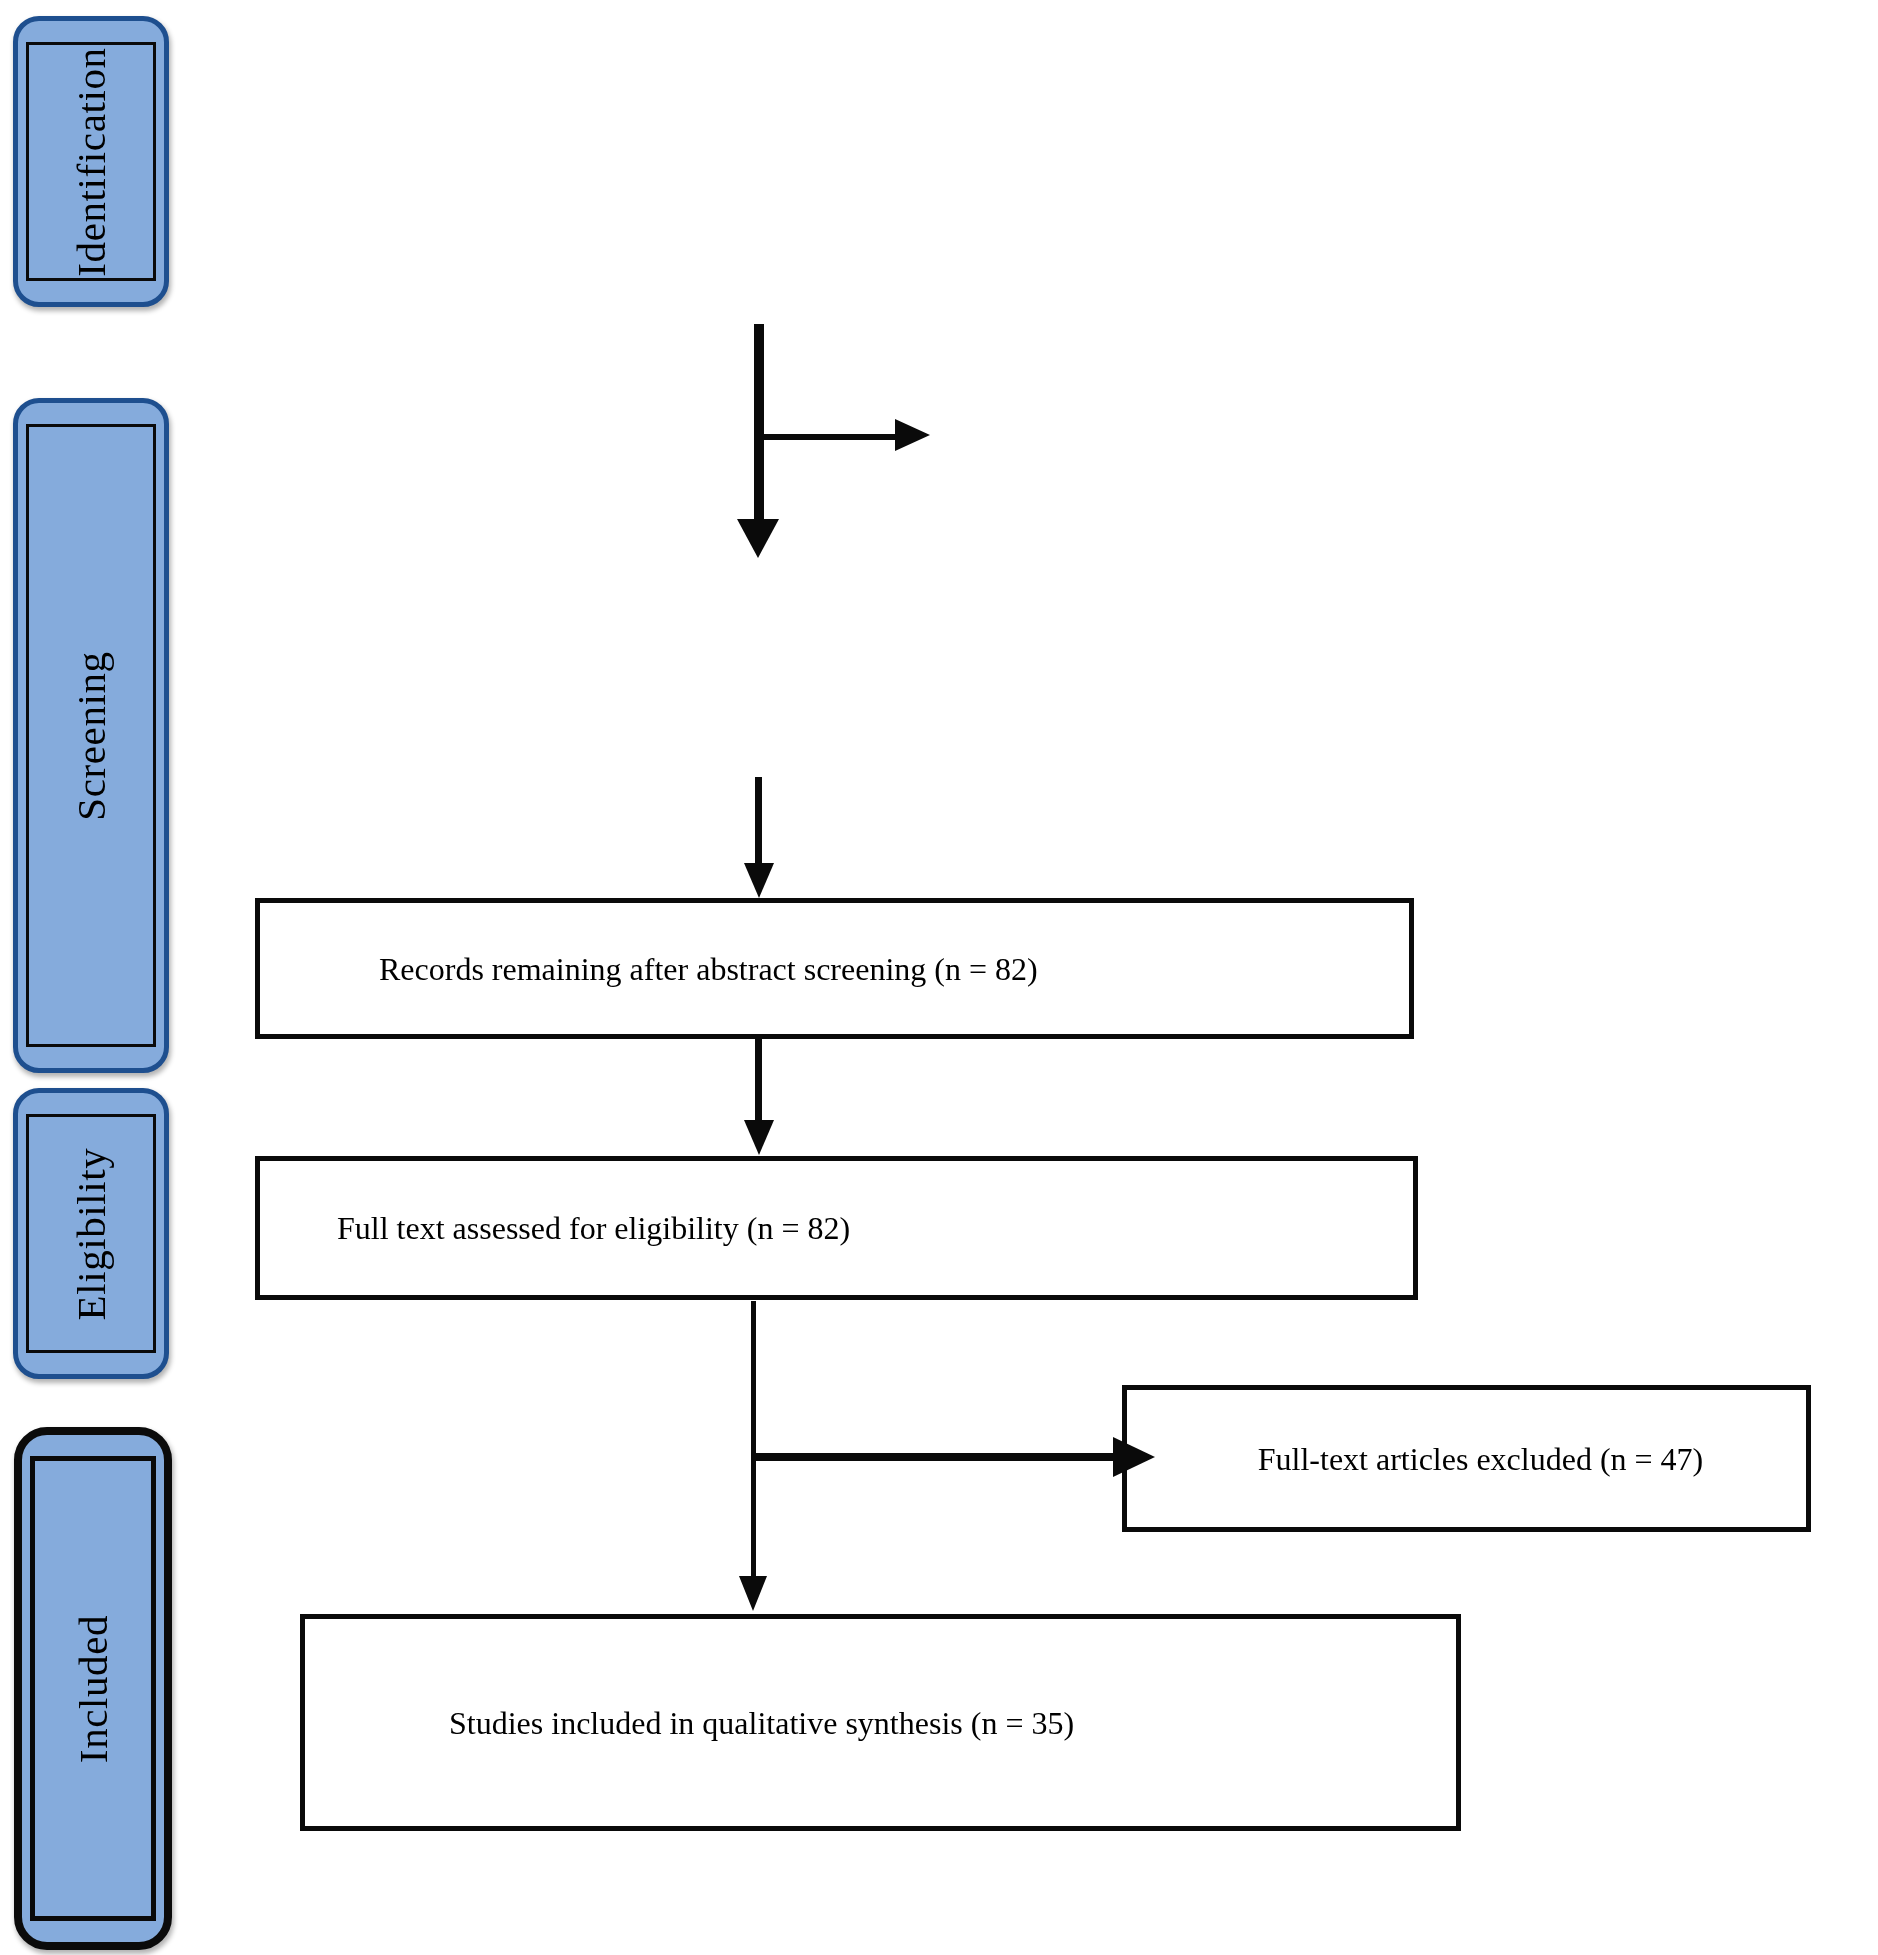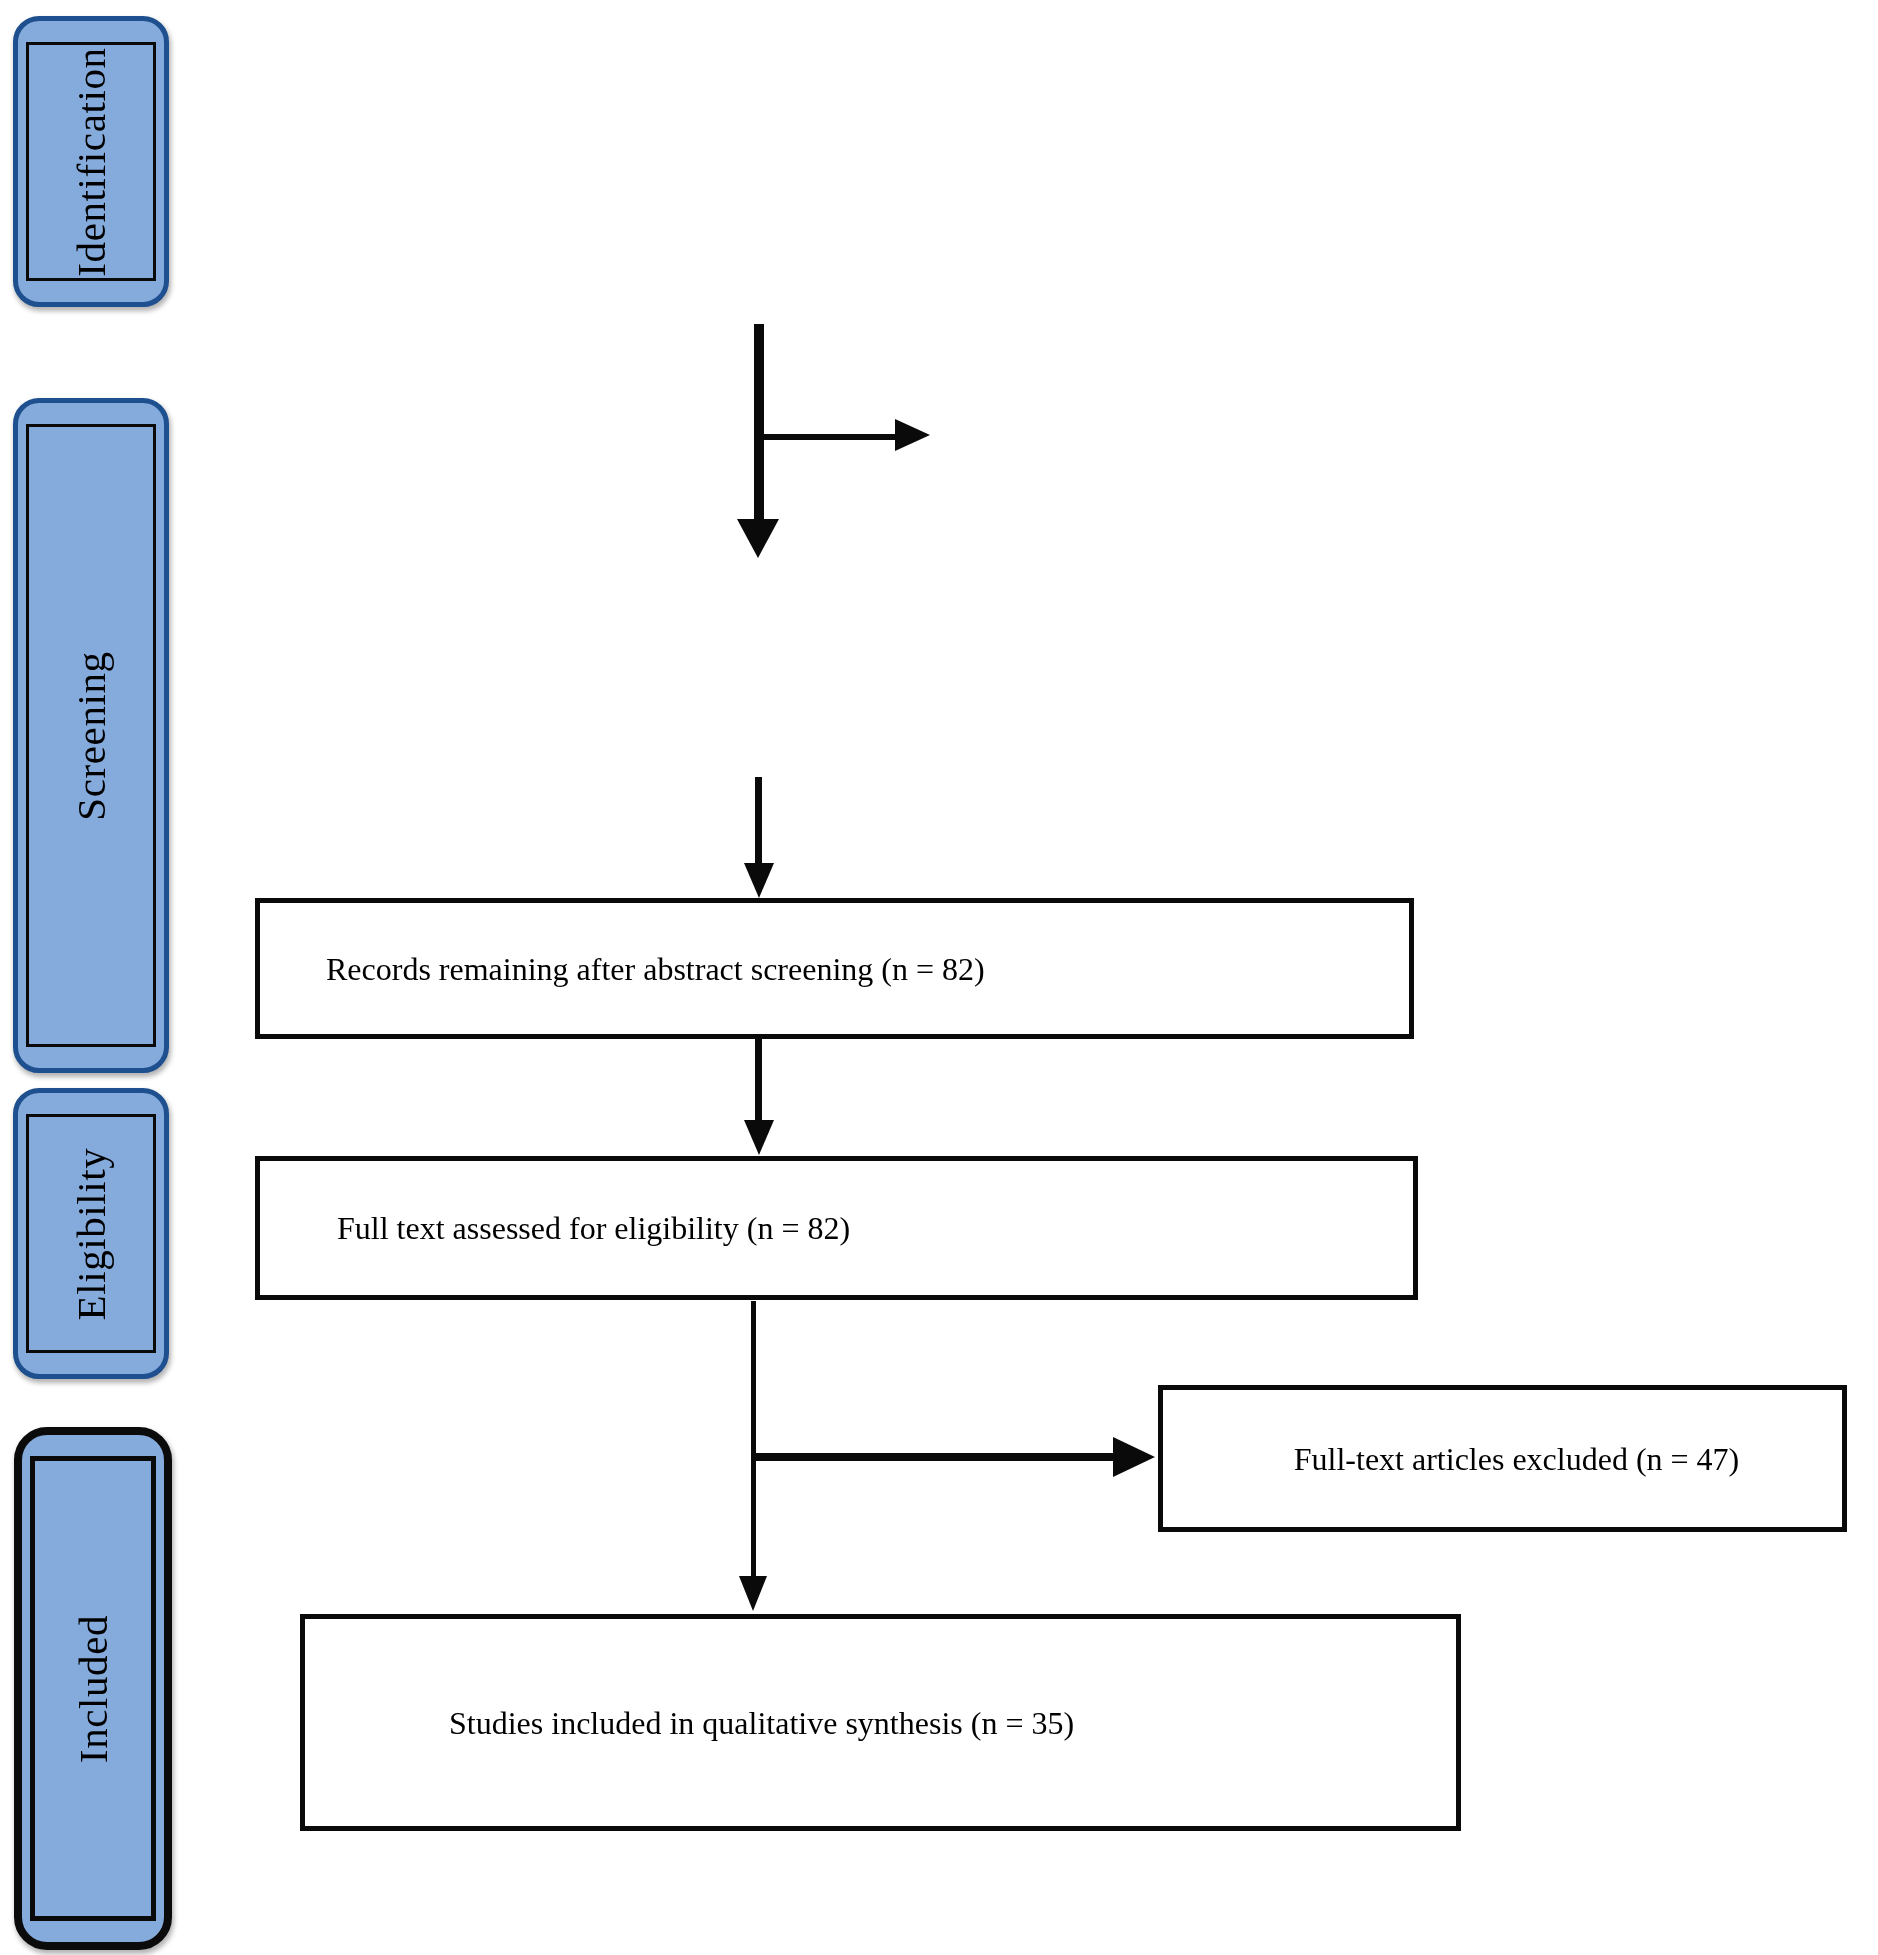--- a/index.html
+++ b/index.html
@@ -90,29 +90,29 @@
 
   <div class="stage" id="stage-included" style="left:14px;top:1427px;width:158px;height:523px;">
     <div class="stage-inner">
       <span class="stage-label">Included</span>
     </div>
   </div>
 
 
 
 
-  <div class="flow-box" style="left:255px;top:898px;width:1159px;height:141px;padding-left:66px;">
+  <div class="flow-box" style="left:255px;top:898px;width:1159px;height:141px;padding-left:119px;">
     <span class="ln">Records remaining after abstract screening (n = 82)</span>
   </div>
 
   <div class="flow-box" style="left:255px;top:1156px;width:1163px;height:144px;padding-left:77px;">
     <span class="ln">Full text assessed for eligibility  (n = 82)</span>
   </div>
 
-  <div class="flow-box centered" style="left:1158px;top:1385px;width:689px;height:147px;padding-left:28px;">
+  <div class="flow-box centered" style="left:1122px;top:1385px;width:689px;height:147px;padding-left:28px;">
     <span class="ln">Full-text articles excluded (n = 47)</span>
   </div>
 
   <div class="flow-box" style="left:272px;top:1614px;width:1161px;height:217px;padding-left:144px;margin-left:28px;">
     <span class="ln">Studies included in qualitative synthesis (n = 35)</span>
   </div>
 
   <div class="shaft-v" style="left:754px;top:324px;width:9.6px;height:196px;"></div>
   <div class="head-down" style="left:737px;top:519px;"></div>
 

